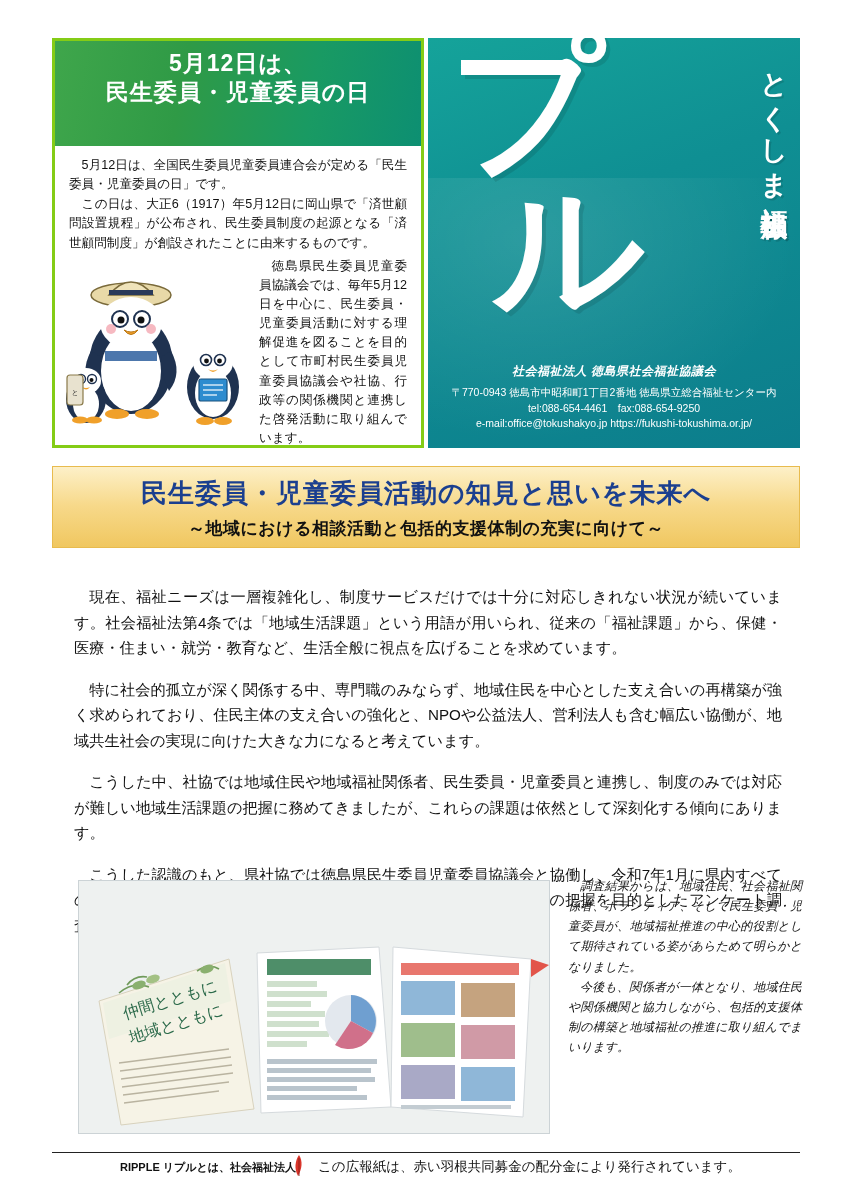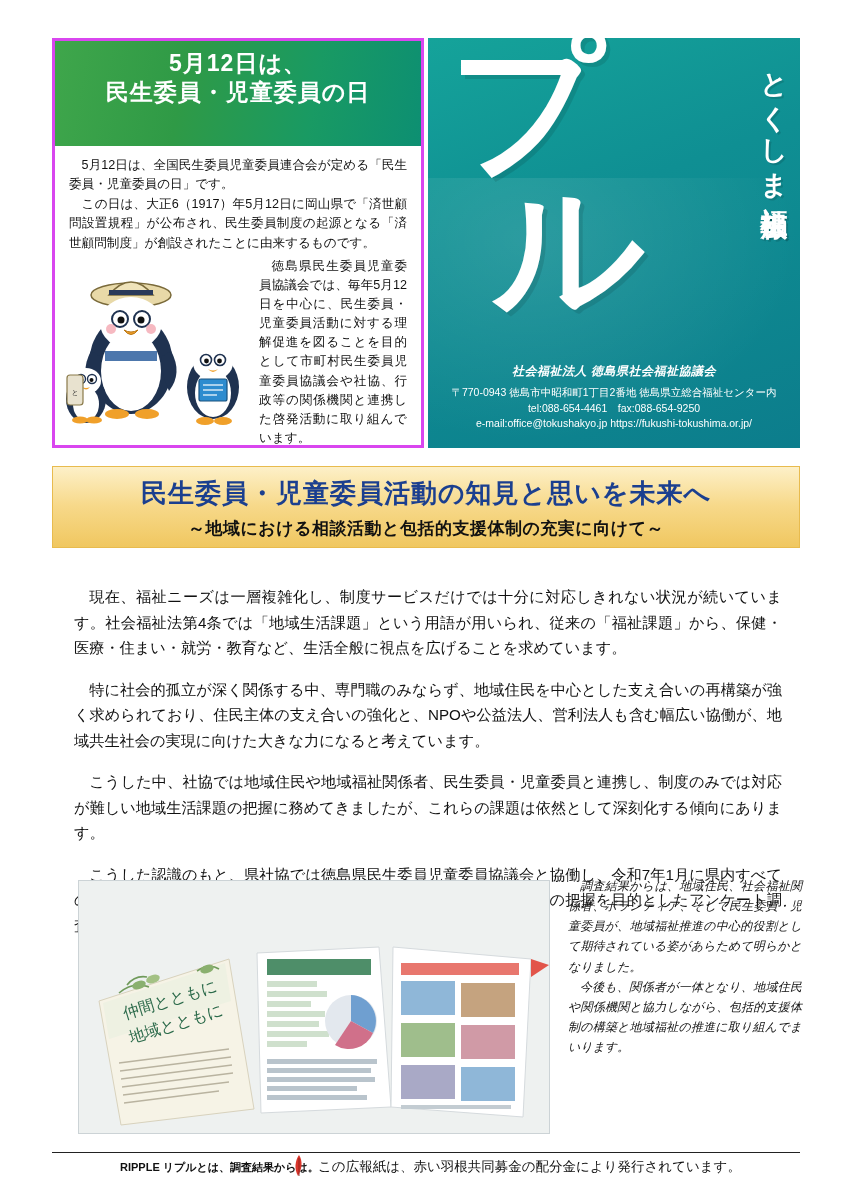--- a/index.html
+++ b/index.html
@@ -23,21 +23,21 @@
     width: 852px;
     height: 450px;
   }
 
   
   .left-box {
     position: absolute;
     left: 52px; top: 38px;
     width: 372px;
     height: 410px;
-    border: 3px solid #d946ef;
+    border: 3px solid #84cc16;
     background: #ffffff;
     box-sizing: border-box;
   }
   .left-head {
     position: relative;
     height: 105px;
     background: linear-gradient(100deg, #3fa64b 0%, #2f9a46 35%, #199a63 70%, #0d8f72 100%);
     color: #ffffff;
     text-align: center;
     box-sizing: border-box;
@@ -471,19 +471,19 @@
   </svg>
 </div>
 
 <div class="side-text">
   <p>調査結果からは、地域住民、社会福祉関係者、ボランティア、そして民生委員・児童委員が、地域福祉推進の中心的役割として期待されている姿があらためて明らかとなりました。</p>
   <p>今後も、関係者が一体となり、地域住民や関係機関と協力しながら、包括的支援体制の構築と地域福祉の推進に取り組んでまいります。</p>
 </div>
 
 <div class="footer">
   <div class="footer-rule"></div>
-  <div class="footer-ripple">RIPPLE リプルとは、調査結果からは。</div>
+  <div class="footer-ripple">RIPPLE リプルとは、社会福祉法人。</div>
   <svg class="feather" viewBox="0 0 18 24">
     <path d="M9 1 C5 7 4 15 8 22 C12 15 13 7 9 1 Z" fill="#d9352b"></path>
     <line x1="9" y1="4" x2="9" y2="22" stroke="#8e1f18" stroke-width="0.9"></line>
   </svg>
   <div class="footer-note">この広報紙は、赤い羽根共同募金の配分金により発行されています。</div>
 </div>
 
 </body></html>

